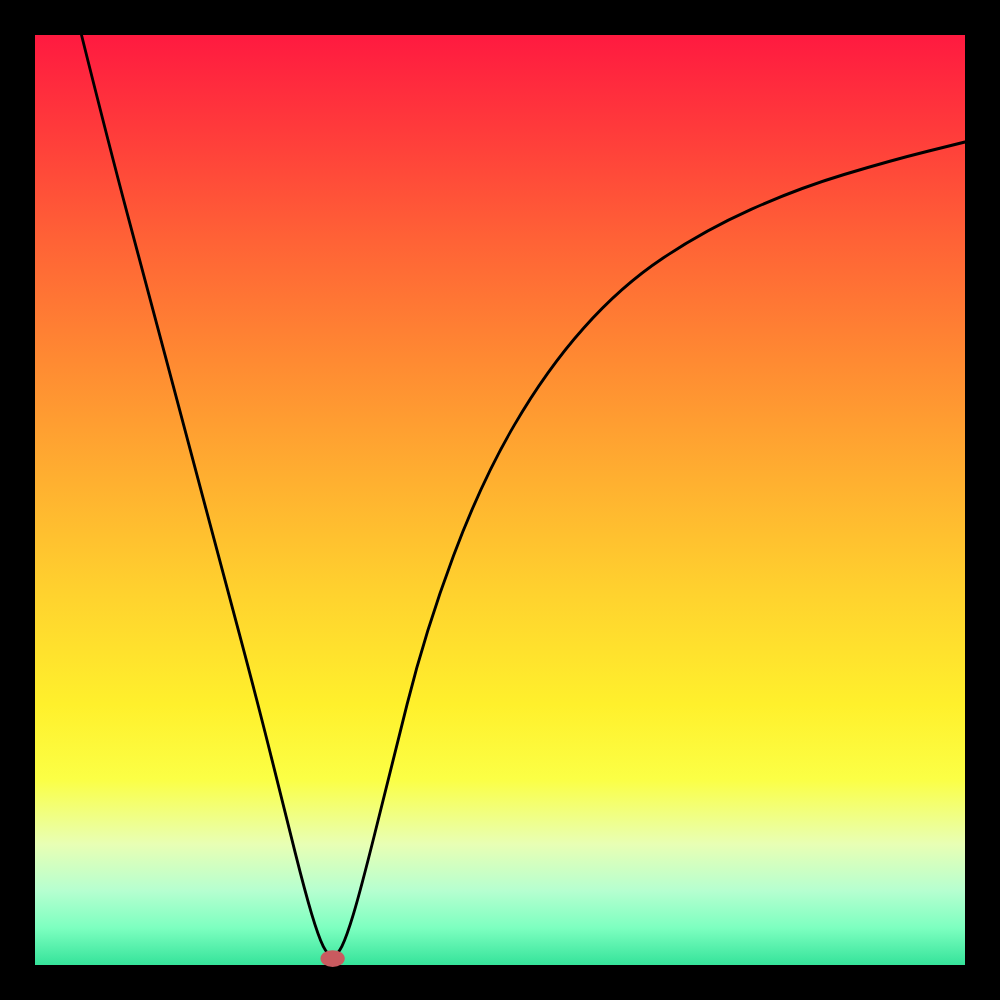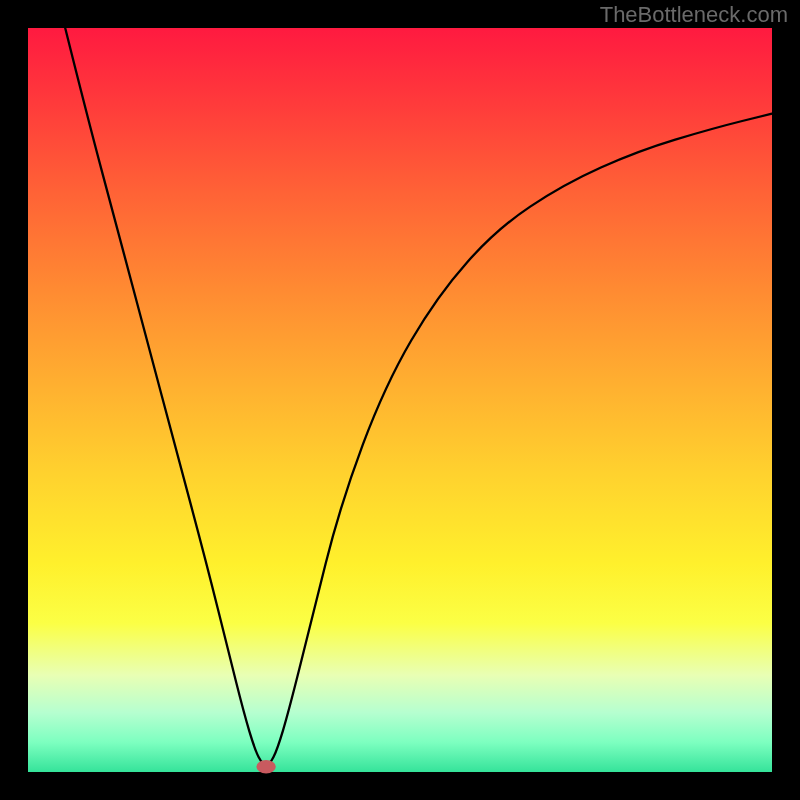--- a/index.html
+++ b/index.html
@@ -60,20 +60,19 @@
   }
   .marker {
     fill: #c95a5f;
     stroke: none;
   }
 </style>
 </head>
 <body>
 
 <div class="outer">
-  <div class="watermark">TheBottleneck.com</div>
   <div class="plot-area">
     <svg class="curve" viewBox="0 0 744 744" preserveAspectRatio="none">
       <path id="curve-path" fill="none" stroke="#000" stroke-width="2.3" stroke-linecap="round" stroke-linejoin="round" d="M 37.2 0.0 Q 59.5 89.3 74.4 145.1 Q 89.3 200.9 104.2 256.7 Q 119.0 312.5 133.9 368.3 Q 148.8 424.1 163.7 479.9 Q 178.6 535.7 189.7 580.3 Q 200.9 625.0 208.3 654.7 Q 215.8 684.5 221.3 703.1 Q 226.9 721.7 230.6 729.1 Q 234.4 736.6 238.1 736.6 Q 241.8 736.6 245.5 729.1 Q 249.2 721.7 254.8 703.1 Q 260.4 684.5 271.6 639.8 Q 282.7 595.2 297.6 535.7 Q 312.5 476.2 334.8 416.6 Q 357.1 357.1 383.2 312.5 Q 409.2 267.8 439.0 234.4 Q 468.7 200.9 502.2 178.6 Q 535.7 156.2 572.9 139.5 Q 610.1 122.8 647.3 111.6 Q 684.5 100.4 714.2 93.0 T 744.0 85.6"></path>
       <ellipse id="minimum-marker" class="marker" cx="238.1" cy="738.8" rx="9.7" ry="6.7" fill="#c95a5f"></ellipse>
     </svg>
   </div>
 </div>
 
 </body></html>

